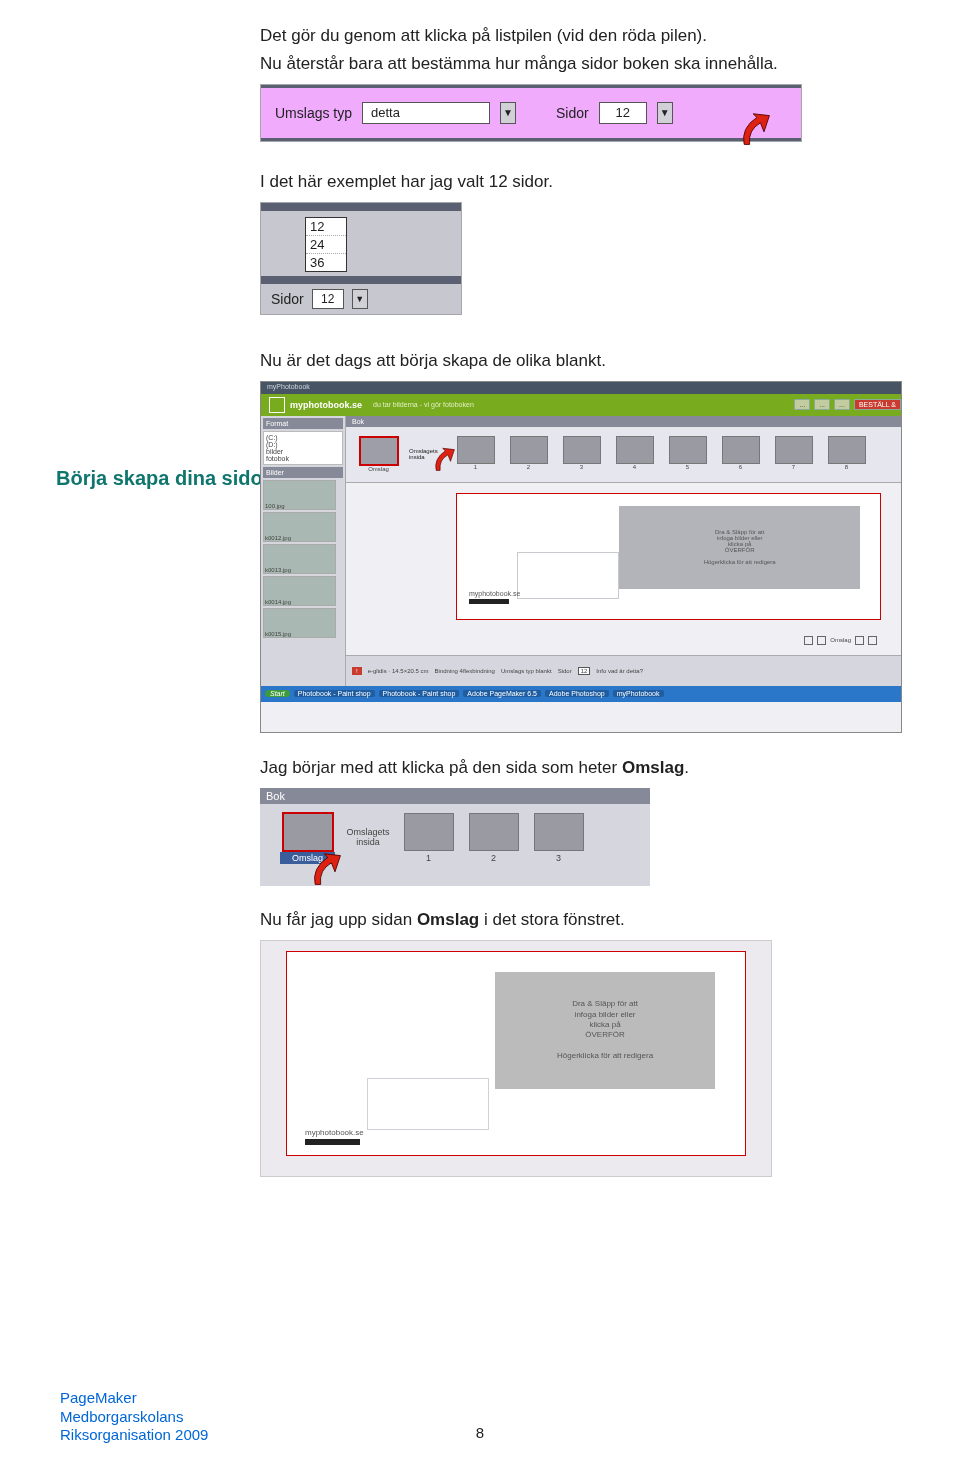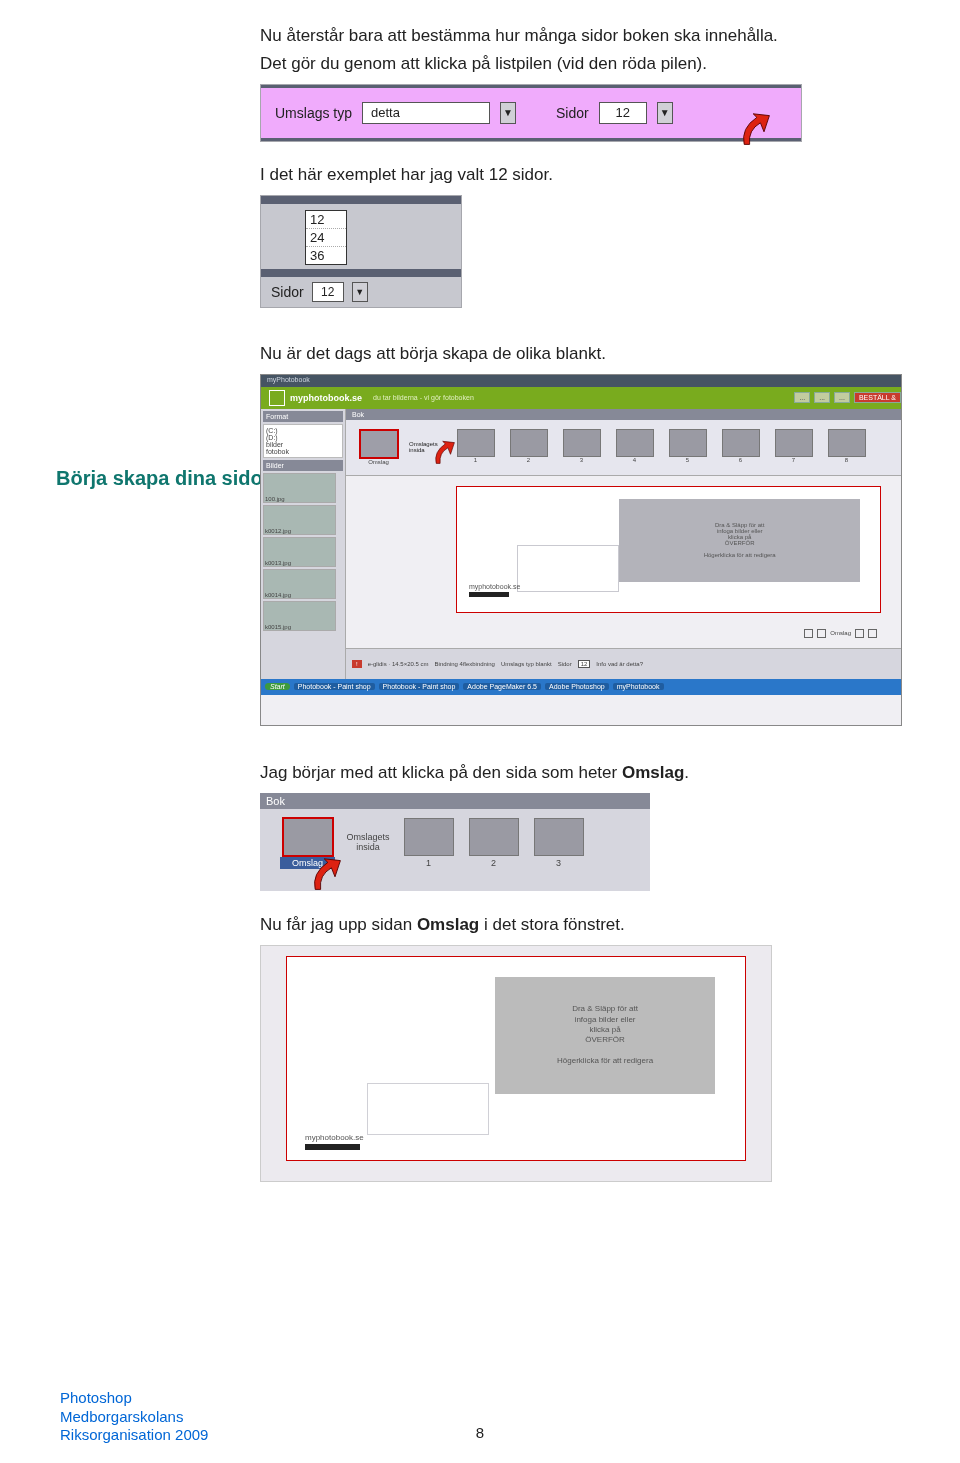--- a/index.html
+++ b/index.html
@@ -132,41 +132,41 @@
   
   svg.arrow{width:36px;height:36px;}
   svg.arrow-sm{width:26px;height:26px;}
 </style>
 </head>
 <body>
 
 <div class="page">
 
   <div class="content">
+    <p class="body-text">Det gör du genom att klicka på listpilen (vid den röda pilen).</p>
     <p class="body-text">Nu återstår bara att bestämma hur många sidor boken ska innehålla.</p>
-    <p class="body-text">Det gör du genom att klicka på listpilen (vid den röda pilen).</p>
 
     <div class="fig fig1">
       <div class="fig1-inner">
         <label>Umslags typ</label>
         <div class="field" style="width:110px">detta</div>
         <div class="dropbtn">▼</div>
         <div style="width:20px"></div>
         <label>Sidor</label>
         <div class="field" style="width:30px;justify-content:center">12</div>
         <div class="dropbtn">▼</div>
         <span class="red-arrow">
           <svg class="arrow" viewBox="0 0 40 40">
               <path d="M8 36 Q4 18 22 6 L18 2 L36 4 L30 22 L26 12 Q12 20 14 36 Z" fill="#d21" stroke="#500" stroke-width="1"></path>
             </svg>
         </span>
       </div>
     </div>
 
-    <p class="body-text" style="margin-top:22px">I det här exemplet har jag valt 12 sidor.</p>
+    <p class="body-text" style="margin-top:29px">I det här exemplet har jag valt 12 sidor.</p>
 
     <div class="fig fig2">
       <div class="fig2-bar"></div>
       <div class="optlist">
         <div>12</div>
         <div>24</div>
         <div>36</div>
       </div>
       <div style="height:4px"></div>
       <div class="fig2-bar"></div>
@@ -282,21 +282,21 @@
       <div class="taskbar">
         <div class="start">Start</div>
         <div class="titem">Photobook - Paint shop</div>
         <div class="titem">Photobook - Paint shop</div>
         <div class="titem">Adobe PageMaker 6.5</div>
         <div class="titem">Adobe Photoshop</div>
         <div class="titem">myPhotobook</div>
       </div>
     </div>
 
-    <p class="body-text" style="margin-top:36px">
+    <p class="body-text" style="margin-top:24px">
       <span>Jag börjar med att klicka på den sida som heter </span><b>Omslag</b><span>.</span>
     </p>
 
     <div class="fig fig4">
       <div class="hdr">Bok</div>
       <div class="row">
         <div class="cell sel">
             <div class="th"></div>
             <div class="lbl">Omslag</div>
           </div>
@@ -329,18 +329,18 @@
       <div class="canvas">
         <div class="cover">Dra &amp; Släpp för att<br>infoga bilder eller<br>klicka på<br>ÖVERFÖR<br><br>Högerklicka för att redigera</div>
         <div class="back"></div>
         <div class="brand"><span>myphotobook.se</span><div class="bar"></div></div>
       </div>
     </div>
 
   </div>
 
   <div class="footer">
-    <div>Photoshop</div>
+    <div>PageMaker</div>
     <div>Medborgarskolans</div>
     <div>Riksorganisation 2009</div>
   </div>
   <div class="pagenum">8</div>
 </div>
 
 </body></html>

